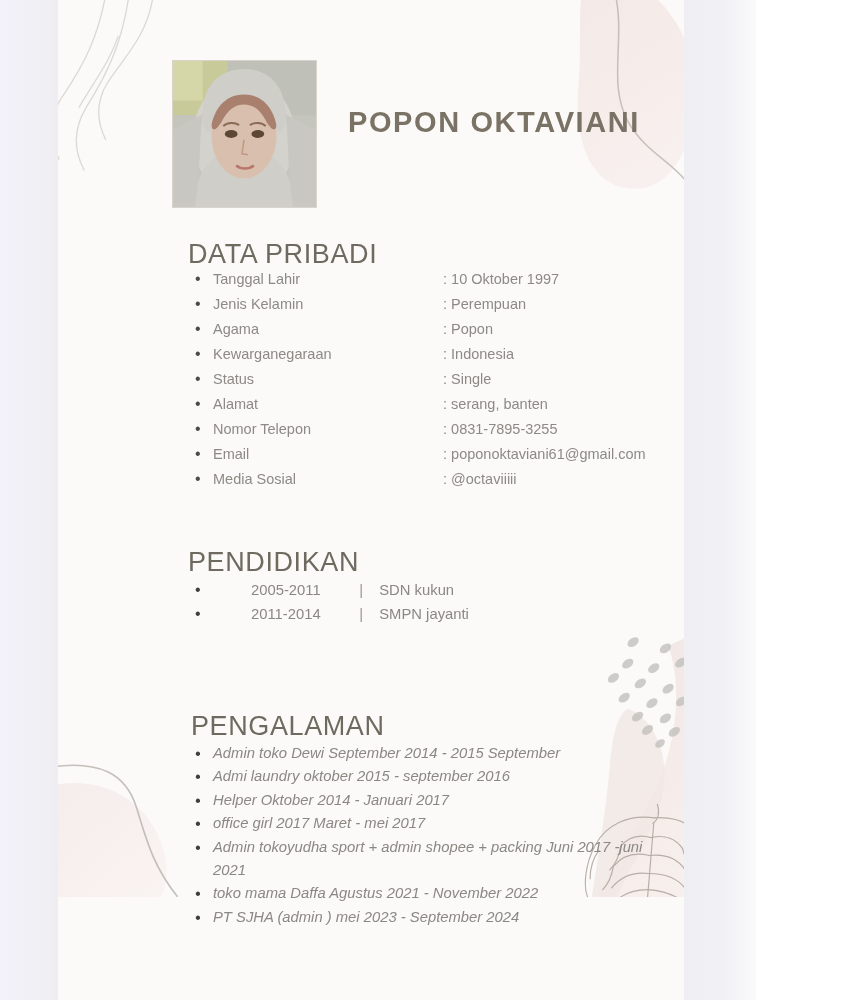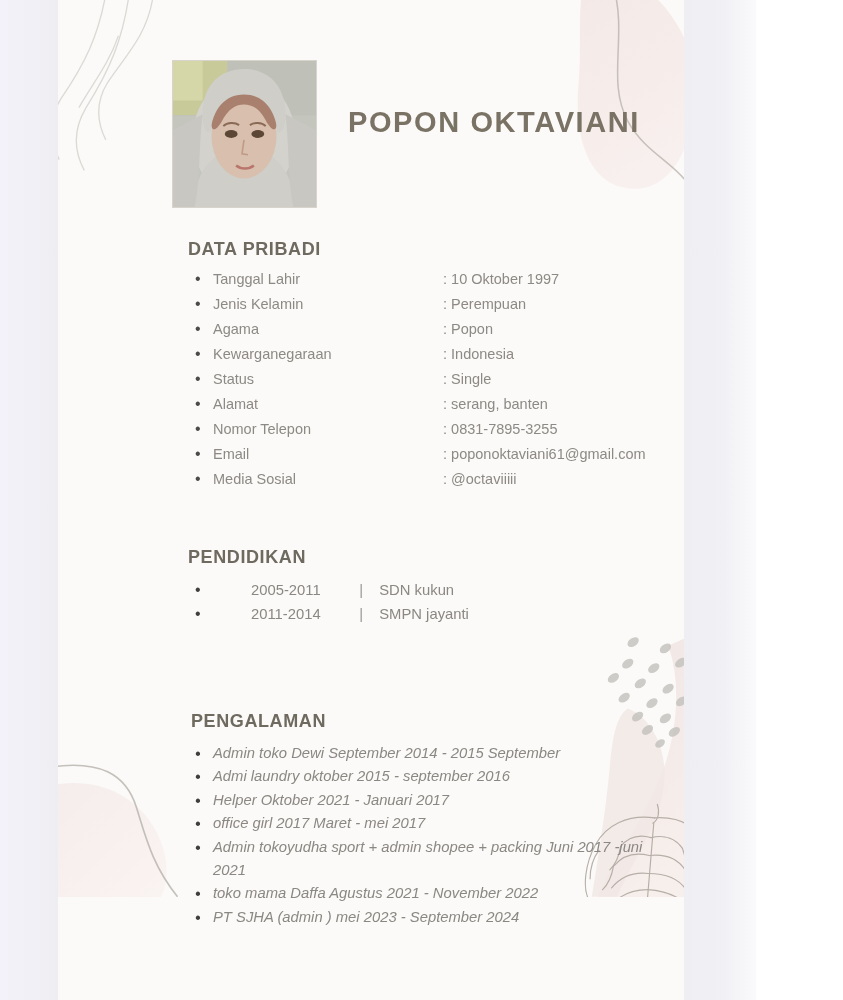--- a/index.html
+++ b/index.html
@@ -53,21 +53,21 @@
     position:absolute; left:348px; top:106px;
     font-size:29px; font-weight:bold;
     letter-spacing:1.6px;
     color:#7a7365;
     white-space:nowrap;
   }
 
   
   .sec-head {
     position:absolute;
-    font-size:18px; font-weight:bold;
+    font-size:27px; font-weight:normal;
     letter-spacing:0.6px;
     color:#6f6a5f;
   }
   #h-pribadi   { left:188px; top:239px; }
   #h-pendidikan{ left:188px; top:547px; }
   #h-pengalaman{ left:191px; top:711px; }
 
   
   .pd-table {
     position:absolute; left:193px; top:272px;
@@ -302,21 +302,21 @@
         <span class="edu-sep">|</span>
         <span>SMPN jayanti</span>
       </li>
     </ul>
 
     <div class="sec-head" id="h-pengalaman">PENGALAMAN</div>
 
     <ul class="blist" id="exp-list">
       <li>Admin toko Dewi September 2014 - 2015 September</li>
       <li>Admi laundry oktober 2015 - september 2016</li>
-      <li>Helper Oktober 2021 - Januari 2017</li>
+      <li>Helper Oktober 2014 - Januari 2017</li>
       <li>office girl 2017 Maret - mei 2017</li>
       <li>Admin tokoyudha sport + admin shopee + packing Juni 2017 -juni 2021</li>
       <li>toko mama Daffa Agustus 2021 - November 2022</li>
       <li>PT SJHA (admin ) mei 2023 - September 2024</li>
     </ul>
 
   </div>
 </div>
 
 </body></html>

